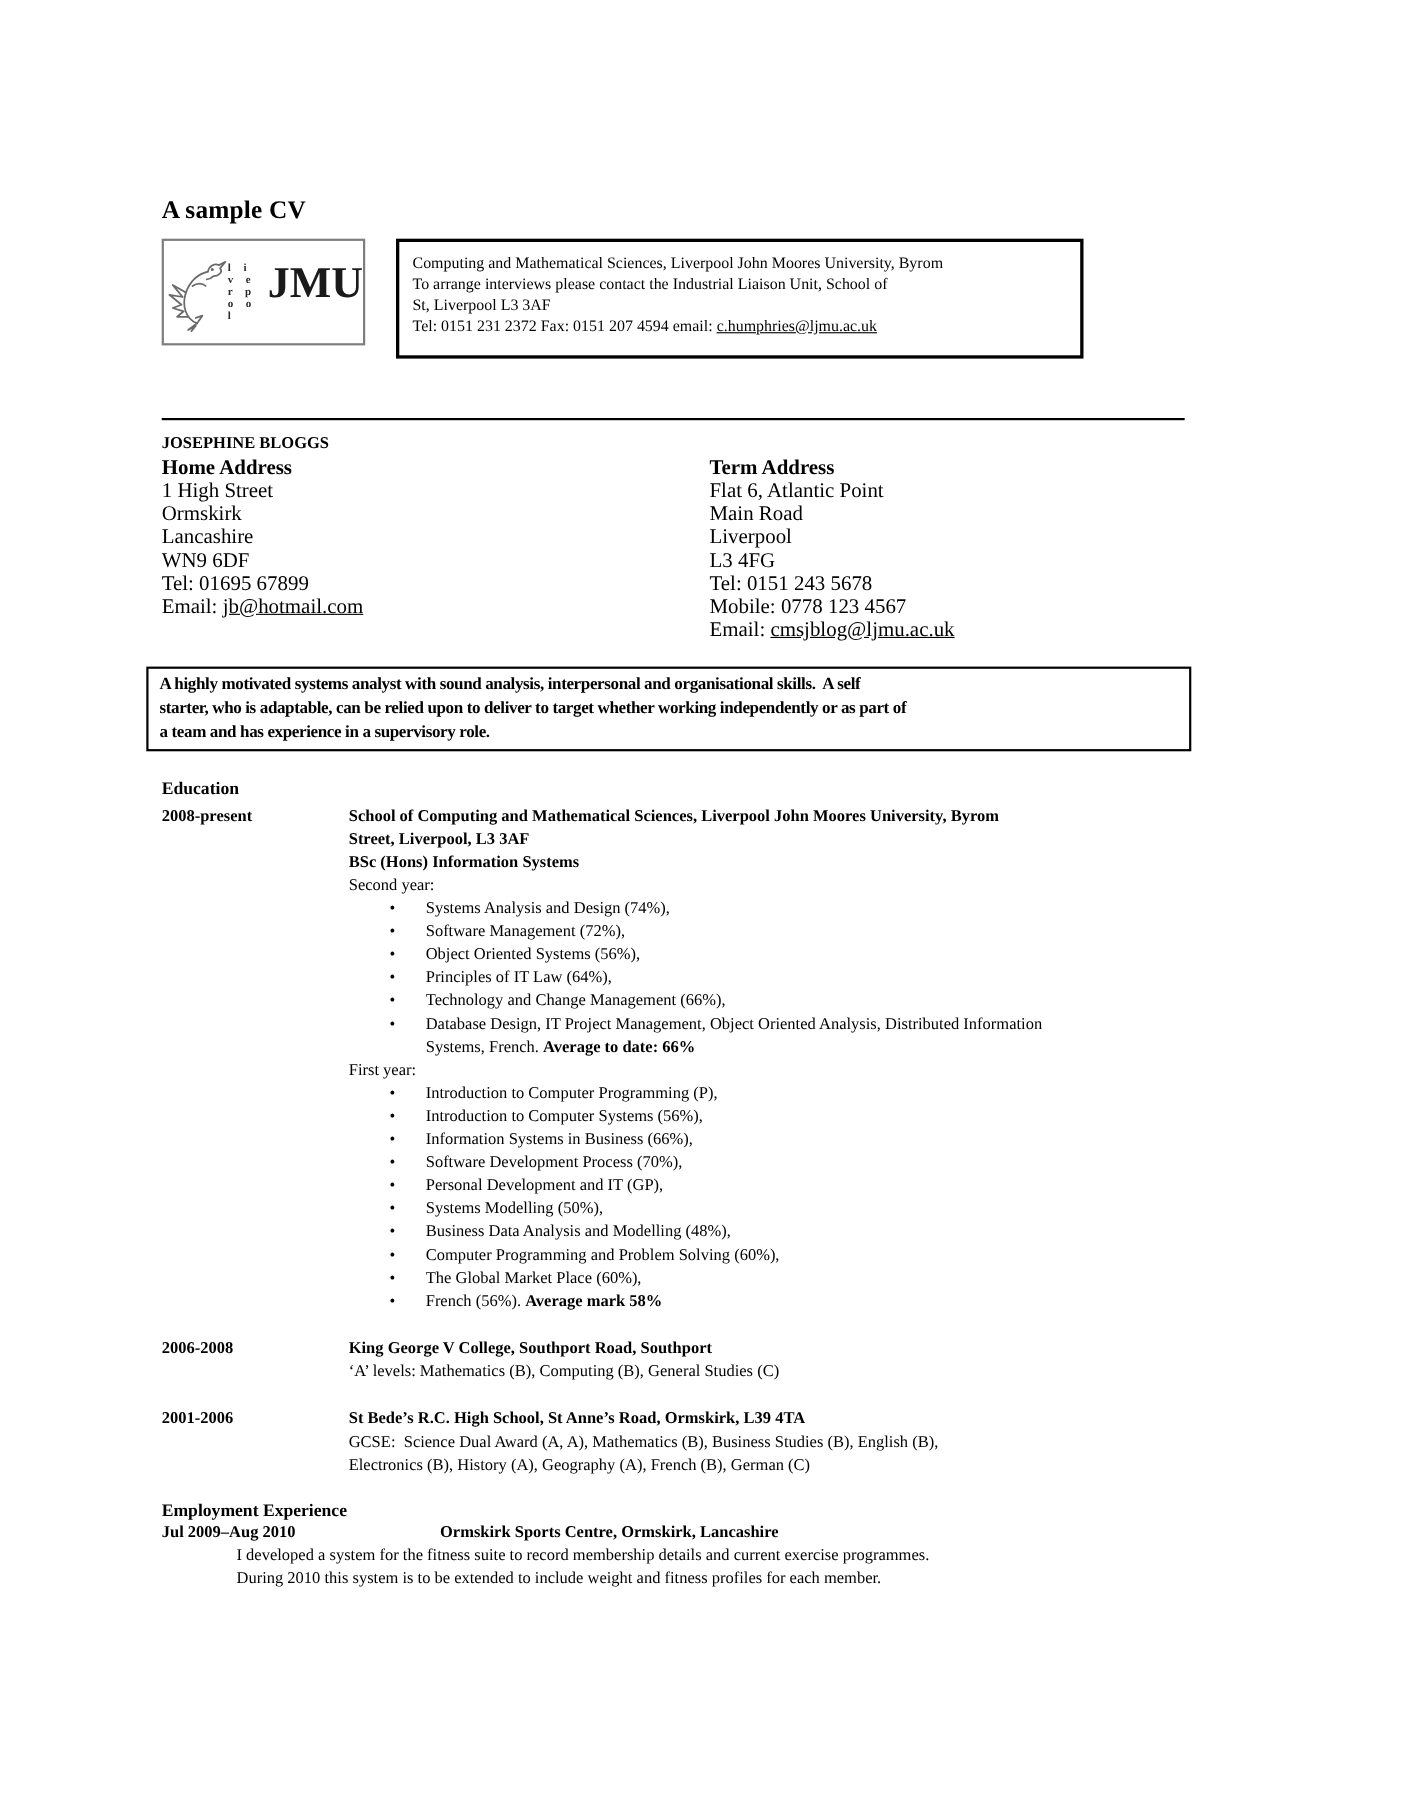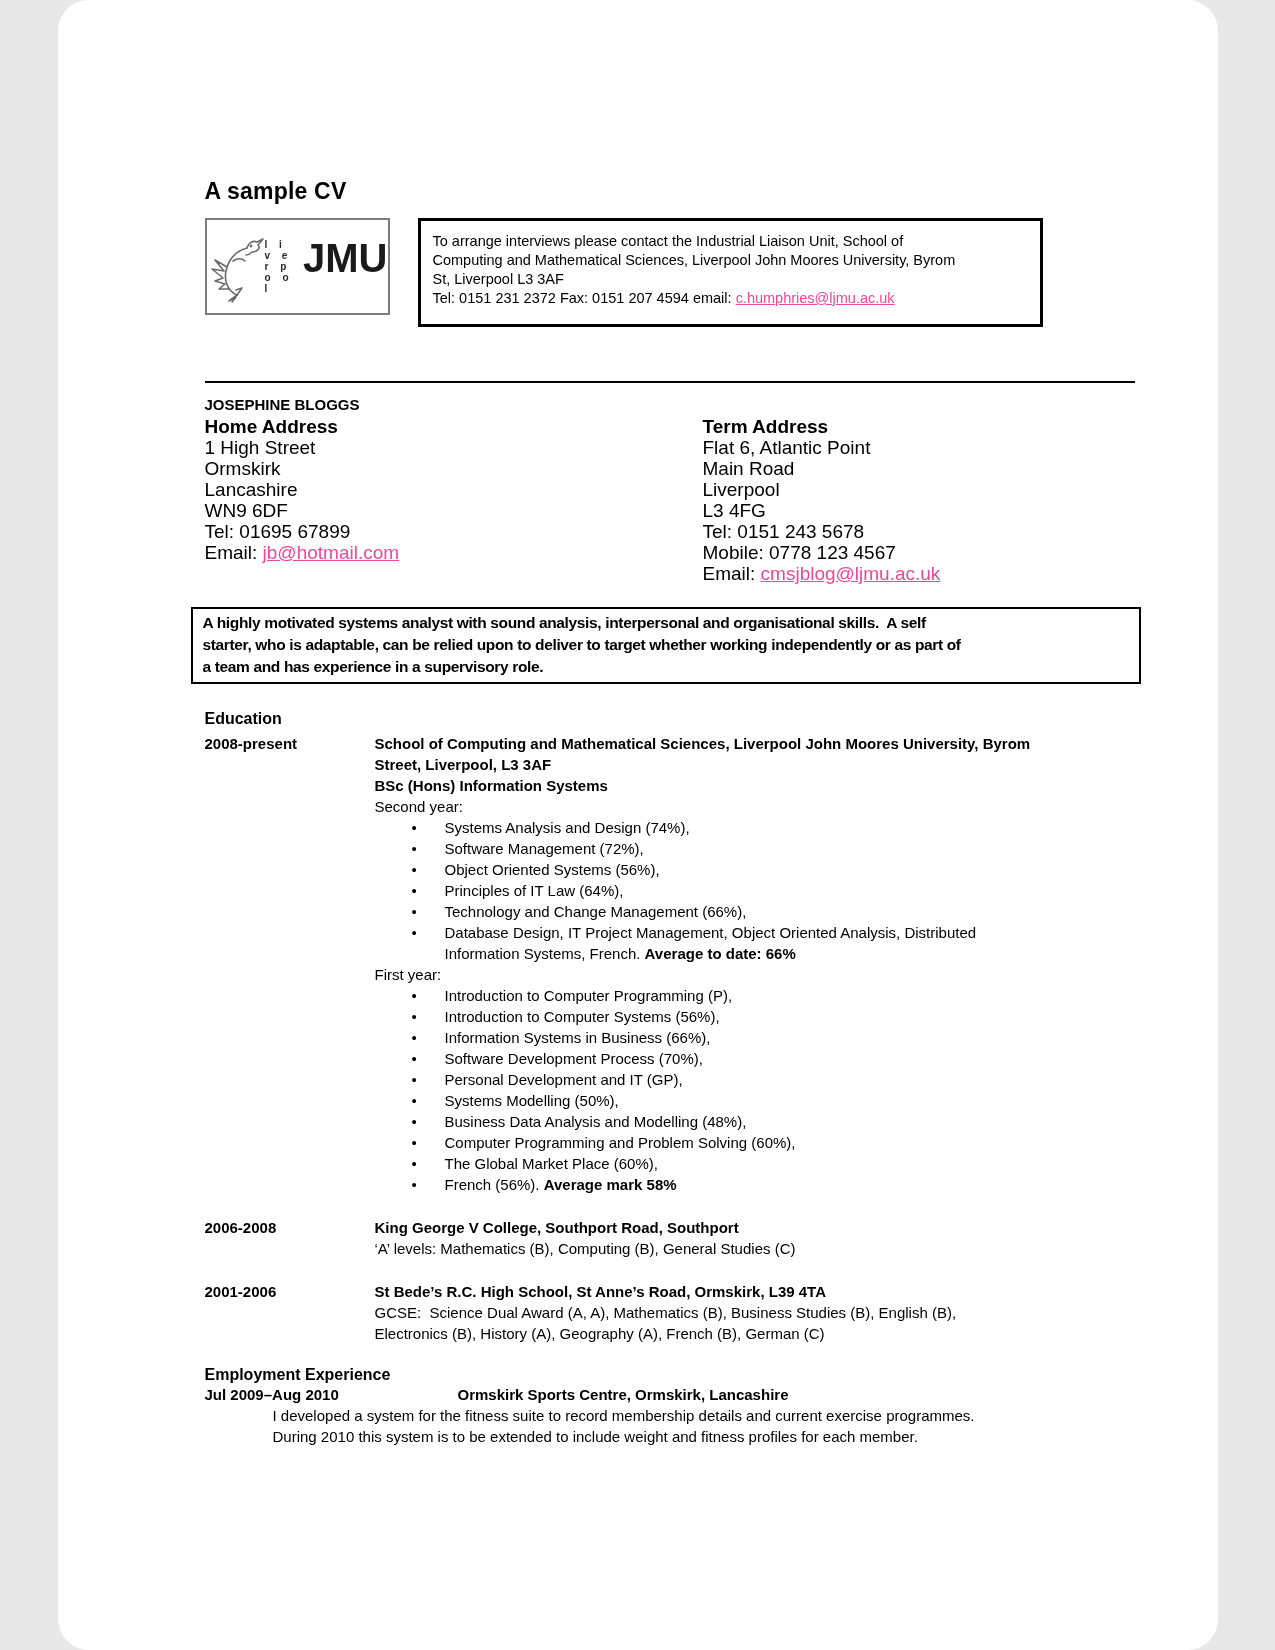--- a/index.html
+++ b/index.html
@@ -1,25 +1,24 @@
 <!DOCTYPE html>
 <html><head>
 <meta charset="utf-8">
 <style>
   * { margin:0; padding:0; box-sizing:border-box; }
   html,body { background:#e8e8e8; }
   .page {
     position:relative;
-    width:1160px; height:1650px;
+    width:1275px; height:1650px;
     background:#ffffff;
-    font-family:Liberation Sans, sans-serif;
+    font-family:Liberation Serif, serif;
     color:#000;
     overflow:hidden;
     margin:0 auto;
-    border-radius:31px;
   }
   .content { position:absolute; left:147px; top:178px; width:936px; }
 
   .doc-title { font-size:23px; font-weight:bold; letter-spacing:0.2px; }
 
   .logo-row { display:flex; margin-top:13px; align-items:flex-start; }
   .logo-box {
     width:185px; height:97px;
     border:2px solid #7d7d7d;
     display:flex; align-items:center; justify-content:center;
@@ -31,21 +30,21 @@
 
   .contact-box {
     margin-left:28px;
     width:625px; min-height:109px;
     border:3px solid #000;
     padding:11px 12px 8px 12px;
     font-size:14.5px; line-height:19px;
   }
   .line { white-space:pre; }
 
-  a.link, .link { color:#ec4899; text-decoration:underline; }
+  a.link, .link { color:#000000; text-decoration:underline; }
 
   .rule { margin-top:54px; border-top:2px solid #000; width:930px; }
 
   .person-name { margin-top:13px; font-weight:bold; font-size:15px; }
 
   .addresses { position:relative; margin-top:3px; font-size:19px; line-height:21px; }
   .addr-title { font-weight:bold; }
   .term-col { position:absolute; left:498px; top:0; }
 
   .summary-box {
@@ -104,22 +103,22 @@
           </g>
         </svg>
         <div class="logo-text">
           <div class="logo-top">l i v e r p o o l</div>
           <div class="logo-main">JMU</div>
         </div>
       </div>
 
       <div class="contact-box">
         <div>
+            <div class="line">Computing and Mathematical Sciences, Liverpool John Moores University, Byrom</div>
             <div class="line">To arrange interviews please contact the Industrial Liaison Unit, School of</div>
-            <div class="line">Computing and Mathematical Sciences, Liverpool John Moores University, Byrom</div>
             <div class="line">St, Liverpool L3 3AF</div>
           </div>
         <div class="line"><span>Tel: 0151 231 2372 Fax: 0151 207 4594 email: </span><a class="link" href="#">c.humphries@ljmu.ac.uk</a></div>
       </div>
     </div>
 
     <div class="rule"></div>
 
     <div class="person-name">JOSEPHINE BLOGGS</div>
 

